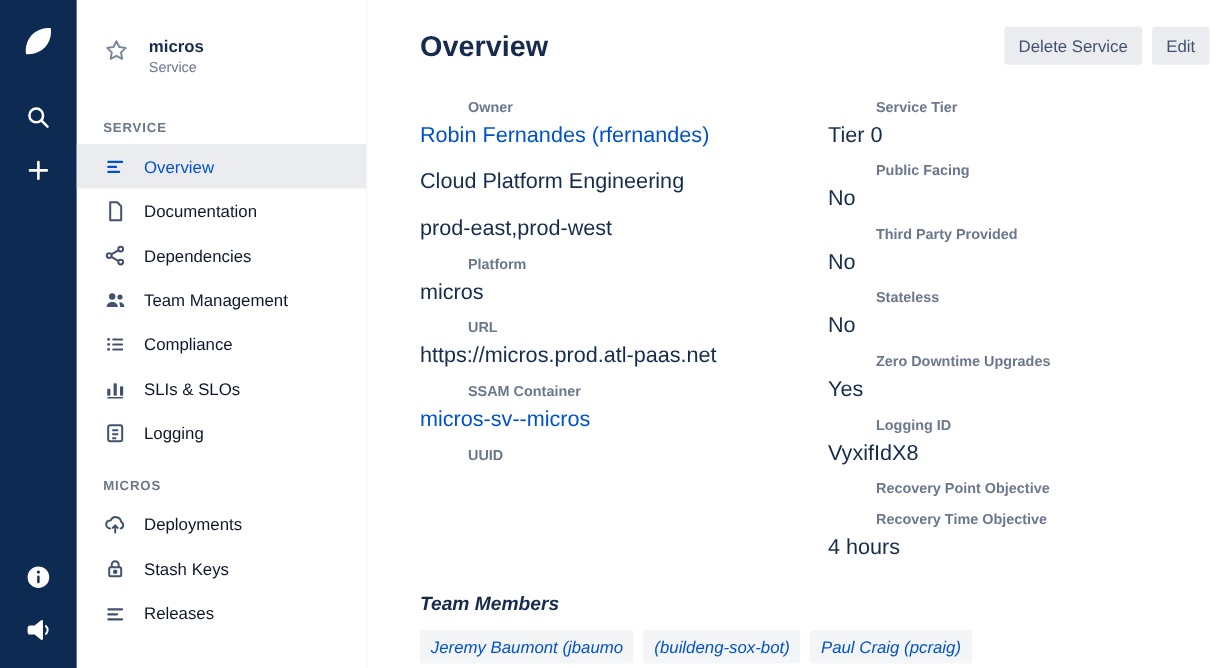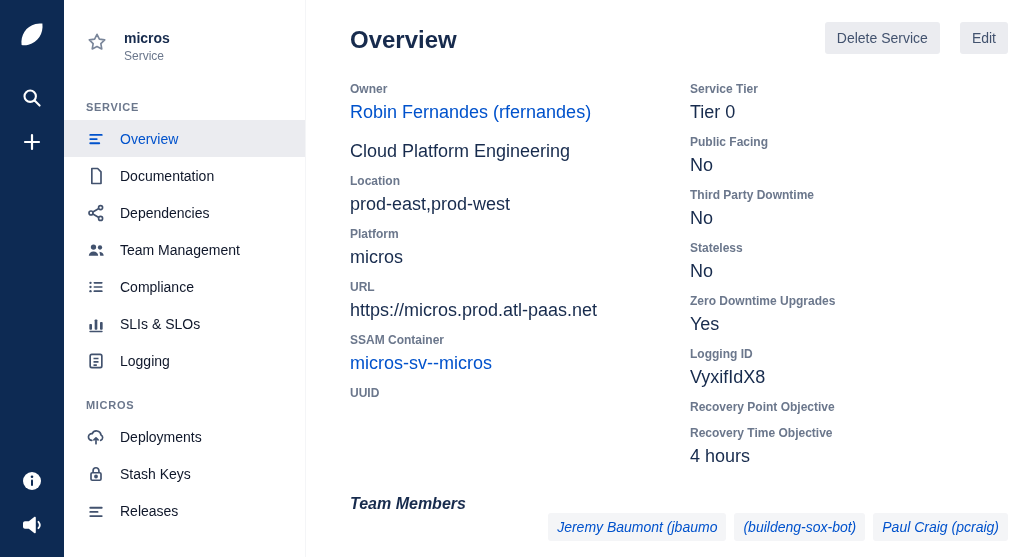--- a/index.html
+++ b/index.html
@@ -41,37 +41,37 @@
     padding:0 8px 0 22px; font-size:14px; color:#0f172a; cursor:pointer;
   }
   .nav-item .icon { width:20px; height:20px; margin-right:14px; color:#42526E; flex:none; }
   .nav-item.selected { background:#EBECF0; color:#0052CC; }
   .nav-item.selected .icon { color:#0052CC; }
 
   
   .main { flex:1; padding:22px 16px 0 44px; overflow:hidden; }
   .main-header { display:flex; align-items:flex-start; justify-content:space-between; }
   .page-title { font-size:24px; font-weight:bold; margin:4px 0 0; color:#172B4D; }
-  .header-buttons { display:flex; gap:20px; }
+  .header-buttons { display:flex; gap:8px; }
   .btn {
     height:32px; padding:0 12px; background:#EBECF0; border:none; border-radius:3px;
     font-size:14px; color:#42526E; font-family:inherit; cursor:pointer; white-space:nowrap;
   }
 
   .fields { display:flex; margin-top:28px; }
   .fields-col { display:flex; flex-direction:column; }
   .fields-col.left { width:340px; flex:none; }
   .field { margin-bottom:12px; }
-  .field-label { font-size:12px; font-weight:bold; color:#6B778C; }
+  .field-label { font-size:12px; font-weight:bold; color:#6B778C;margin-left:40px; }
   .field-value { font-size:18px; color:#172B4D; margin-top:6px; }
   .field-value.link { color:#0052CC; cursor:pointer; }
 
   .team { margin-top:16px;font-style:italic; }
   .team-title { font-size:16px; font-weight:bold; color:#172B4D; }
-  .chips { display:flex; gap:8px; flex-wrap:wrap;justify-content:flex-end; }
+  .chips { display:flex; gap:8px; margin-top:12px; flex-wrap:wrap; }
   .chip {
     background:#F4F5F7; border-radius:3px; padding:6px 9px;
     font-size:14px; color:#0052CC; white-space:nowrap; cursor:pointer;
   }
 </style>
 </head>
 <body>
 
 <div class="app">
 
@@ -254,21 +254,20 @@
     <div class="fields">
       <div id="fields-left" class="fields-col left">
           <div class="field">
             <div class="field-label">Owner</div>
             <div class="field-value link">Robin Fernandes (rfernandes)</div>
           </div>
           <div class="field">
             <div class="field-value">Cloud Platform Engineering</div>
           </div>
           <div class="field">
-            <div class="field-label">Location</div>
             <div class="field-value">prod-east,prod-west</div>
           </div>
           <div class="field">
             <div class="field-label">Platform</div>
             <div class="field-value">micros</div>
           </div>
           <div class="field">
             <div class="field-label">URL</div>
             <div class="field-value">https://micros.prod.atl-paas.net</div>
           </div>
@@ -283,21 +282,21 @@
       <div id="fields-right" class="fields-col right">
           <div class="field">
             <div class="field-label">Service Tier</div>
             <div class="field-value">Tier 0</div>
           </div>
           <div class="field">
             <div class="field-label">Public Facing</div>
             <div class="field-value">No</div>
           </div>
           <div class="field">
-            <div class="field-label">Third Party Downtime</div>
+            <div class="field-label">Third Party Provided</div>
             <div class="field-value">No</div>
           </div>
           <div class="field">
             <div class="field-label">Stateless</div>
             <div class="field-value">No</div>
           </div>
           <div class="field">
             <div class="field-label">Zero Downtime Upgrades</div>
             <div class="field-value">Yes</div>
           </div>

